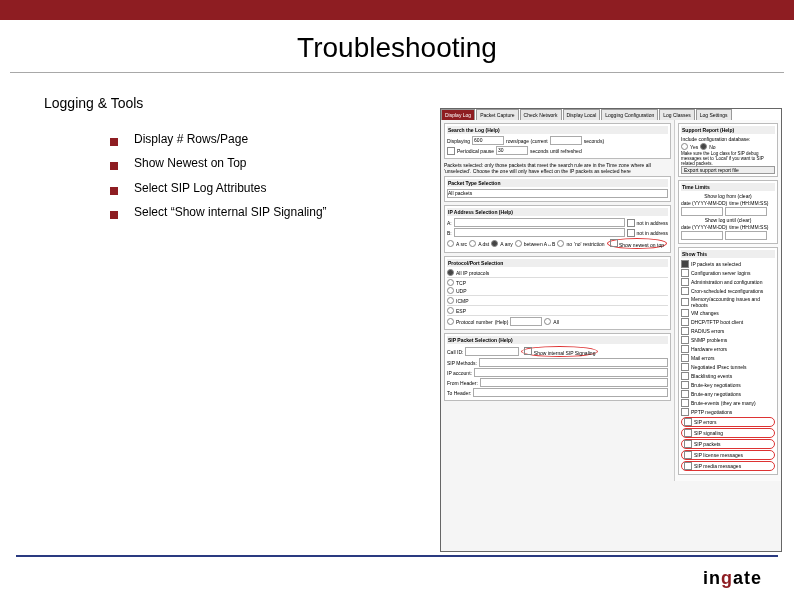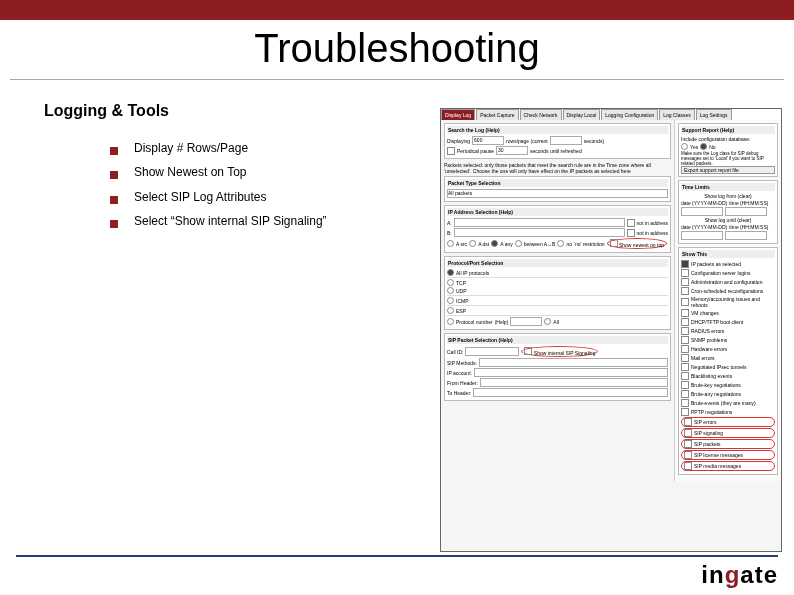--- a/index.html
+++ b/index.html
@@ -1,20 +1,20 @@
 <!DOCTYPE html>
 <html><head>
 <meta charset="utf-8">
 <style>
   html,body{margin:0;padding:0;width:794px;height:595px;font-family:Arial,Helvetica,sans-serif;background:#fff;color:#000;overflow:hidden}
   .slide{position:relative;width:794px;height:595px}
   .top-bar{height:20px;background:#8e1d22}
-  .title{font-size:40px;text-align:center;margin-top:6px;font-family:Arial;font-weight:normal}
+  .title{font-size:28px;text-align:center;margin-top:12px;font-family:Arial;font-weight:normal}
   .underline{height:1px;background:#a8a8a8;margin:8px 10px 0 10px}
-  .section-label{font-size:16px;font-weight:bold;margin:22px 0 1px 44px}
+  .section-label{font-size:14px;font-weight:normal;margin:22px 0 1px 44px}
   .bullets{margin:18px 0 0 70px;font-size:12px;line-height:1.7}
   .bullets li{list-style:none;position:relative;padding-left:24px;margin-bottom:4px}
   .bullets li::before{content:"";position:absolute;left:0;top:9px;width:8px;height:8px;background:#8e1d22}
   .screenshot{position:absolute;left:440px;top:108px;width:340px;height:442px;border:1px solid #666;font-size:6px;background:#f5f5f5}
   .scr-tabs{display:flex;background:#fff}
   .scr-tab{padding:2px 3px;border:1px solid #999;border-bottom:none;margin-right:1px;font-size:5px;background:#e8e8e8}
   .scr-tab.active{background:#8e1d22;color:#fff}
   .scr-body{display:flex}
   .scr-main{flex:1;padding:3px}
   .scr-side{width:100px;padding:3px;border-left:1px solid #ccc;background:#fafafa}
@@ -22,21 +22,21 @@
   .scr-panel-title{font-weight:bold;margin-bottom:2px;background:#eee;padding:1px}
   .scr-row{display:flex;align-items:center;gap:2px;margin:1px 0}
   .scr-input{border:1px solid #aaa;height:7px;width:28px;font-size:5px;padding:0 1px}
   .scr-input-long{border:1px solid #aaa;height:7px;flex:1;font-size:5px}
   .scr-check{width:6px;height:6px;border:1px solid #888;display:inline-block;flex:0 0 6px}
   .scr-radio{width:5px;height:5px;border:1px solid #888;border-radius:50%;display:inline-block;flex:0 0 5px}
   .scr-btn{border:1px solid #999;padding:0 2px;background:#eee}
   .scr-circle-red{border:1px solid #d33;border-radius:50%/50%;padding:0 2px;display:inline-block}
   .scr-list li{list-style:none;display:flex;align-items:center;gap:2px;margin:1px 0}
   .footer-line{position:absolute;left:16px;right:16px;bottom:38px;height:2px;background:#2a3a80}
-  .logo{position:absolute;right:16px;bottom:6px;font-size:24px;font-weight:bold;letter-spacing:1px}
+  .logo{position:absolute;right:32px;bottom:6px;font-size:18px;font-weight:bold;letter-spacing:1px}
   .logo .g{color:#8e1d22}
 </style>
 </head>
 <body>
 
 <div class="slide">
   <div class="top-bar"></div>
   <div class="title">Troubleshooting</div>
   <div class="underline"></div>
   <div class="section-label">Logging &amp; Tools</div>

